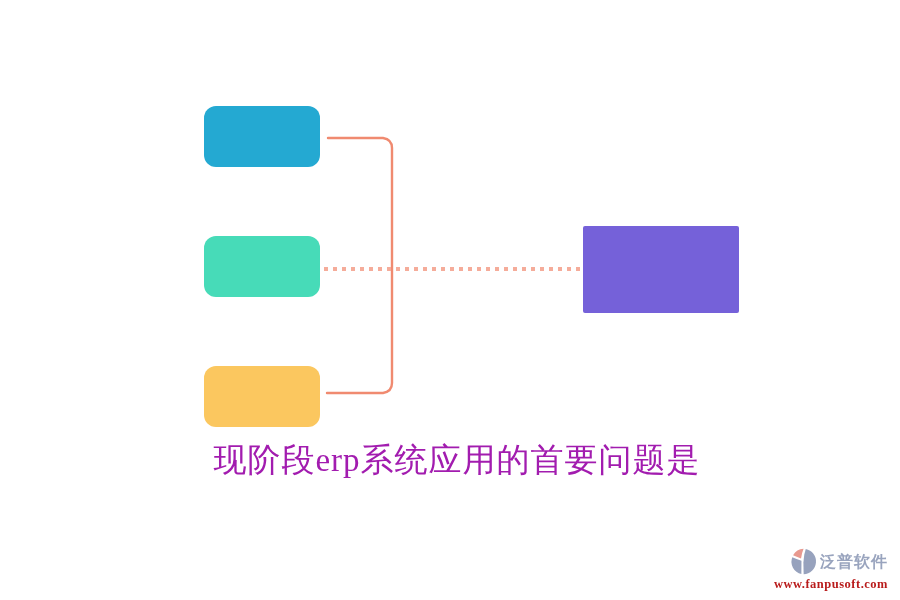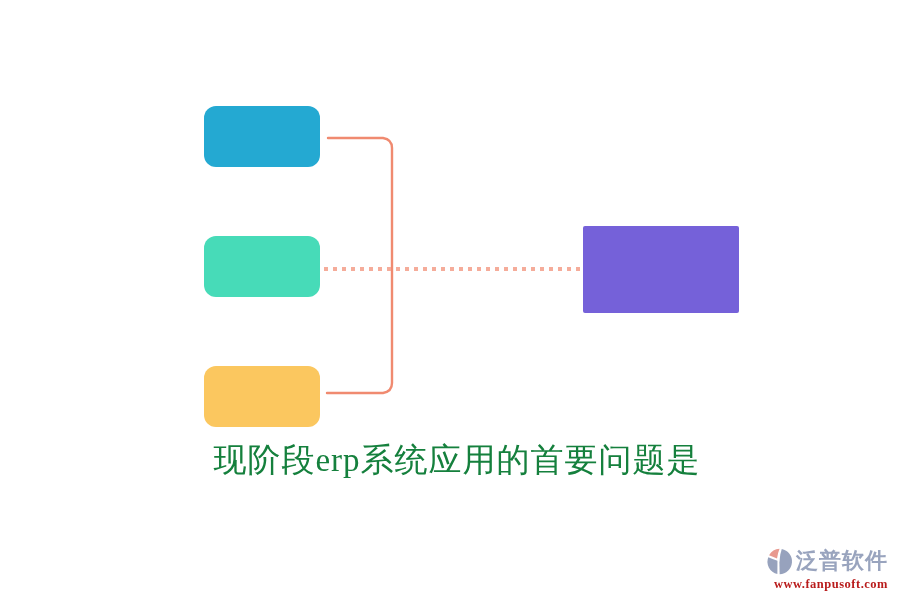--- a/index.html
+++ b/index.html
@@ -58,21 +58,21 @@
     align-items: center;
     justify-content: flex-end;
     gap: 2px;
   }
   .wm-icon {
     width: 28px;
     height: 29px;
     flex: 0 0 auto;
   }
   .wm-brand {
-    font-size: 22px;
+    font-size: 16px;
     font-weight: 600;
     letter-spacing: 1px;
     line-height: 1.1;
   }
   .wm-url {
     font-family: "Liberation Serif", "DejaVu Serif", serif;
     font-size: 12.5px;
     font-weight: bold;
     letter-spacing: 0.5px;
     margin-top: 1px;
@@ -89,21 +89,21 @@
 
   <div class="box box-bottom" style="background-color: rgb(251, 199, 95);"></div>
 
   <div class="box box-result" style="background-color: rgb(117, 97, 217);"></div>
 
   <svg class="connectors" width="900" height="600" viewBox="0 0 900 600">
     <path d="M328 138 L383 138 Q392 139.5 392 148 L392 383 Q392 391.5 383 393 L327 393" fill="none" stroke-width="2.4" stroke-linecap="round" style="stroke: rgb(240, 138, 112);"></path>
     <line x1="324" y1="269" x2="583" y2="269" stroke-width="4" stroke-dasharray="4 5" style="stroke: rgb(245, 172, 154);"></line>
   </svg>
 
-  <div class="title" style="color: #15803d;">现阶段erp系统应用的首要问题是</div>
+  <div class="title" style="color: #a21caf;">现阶段erp系统应用的首要问题是</div>
 
   <div class="watermark">
     <div class="wm-row">
       <svg class="wm-icon" viewBox="0 0 32 32">
         <path d="M15.5 1.5 A14.5 14.5 0 0 0 3.5 8.8 L12.6 12.6 Q13.4 6.5 15.5 1.5 Z" style="fill: rgb(232, 153, 143);"></path>
         <path d="M2.6 11 A14.5 14.5 0 0 0 13 30.4 L13.1 15 Q7.2 13 2.6 11 Z" style="fill: rgb(151, 162, 189);"></path>
         <path d="M18 1.6 A14.6 14.6 0 0 1 15.6 30.5 L15.3 17 Q15.6 8.6 18 1.6 Z" style="fill: rgb(151, 162, 189);"></path>
       </svg>
       <span class="wm-brand" style="color: rgb(153, 164, 190);">泛普软件</span>
     </div>

